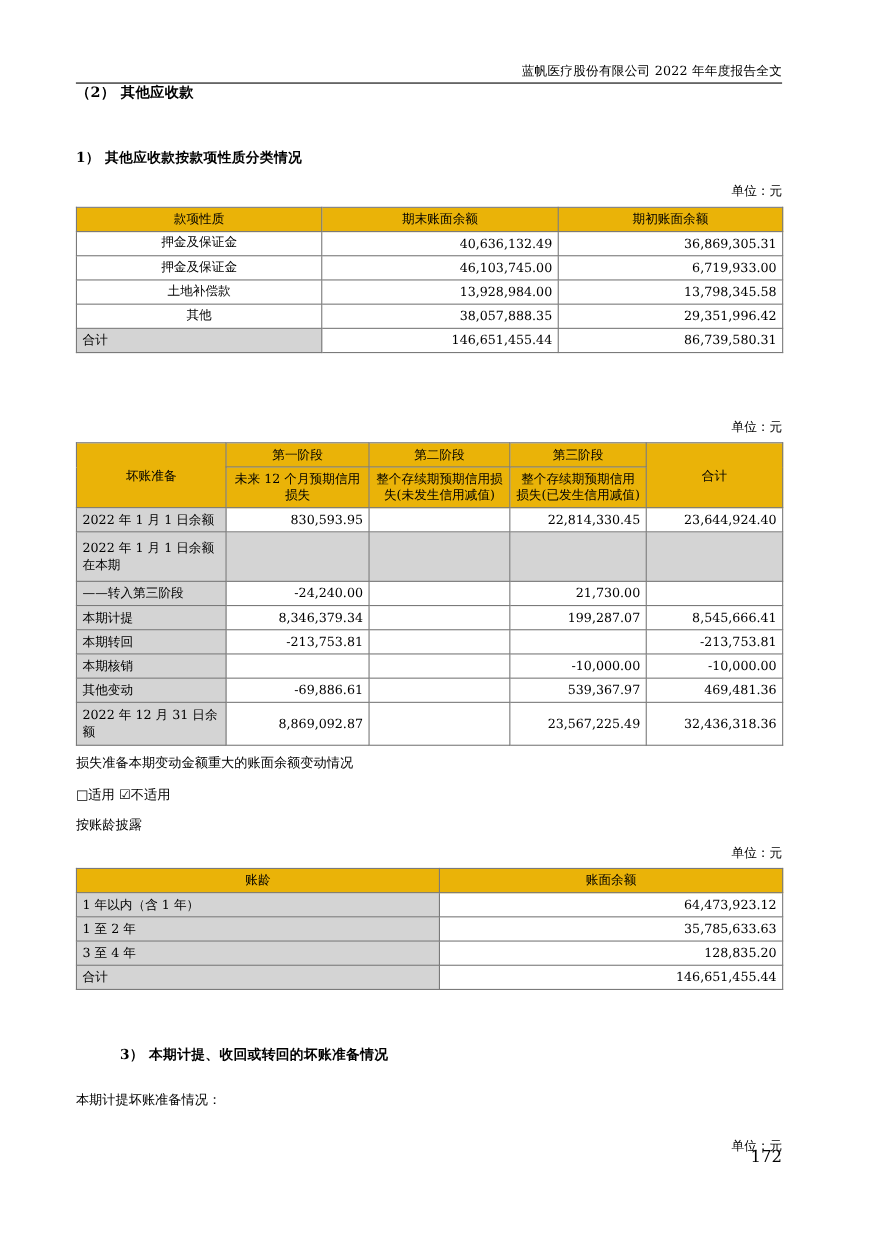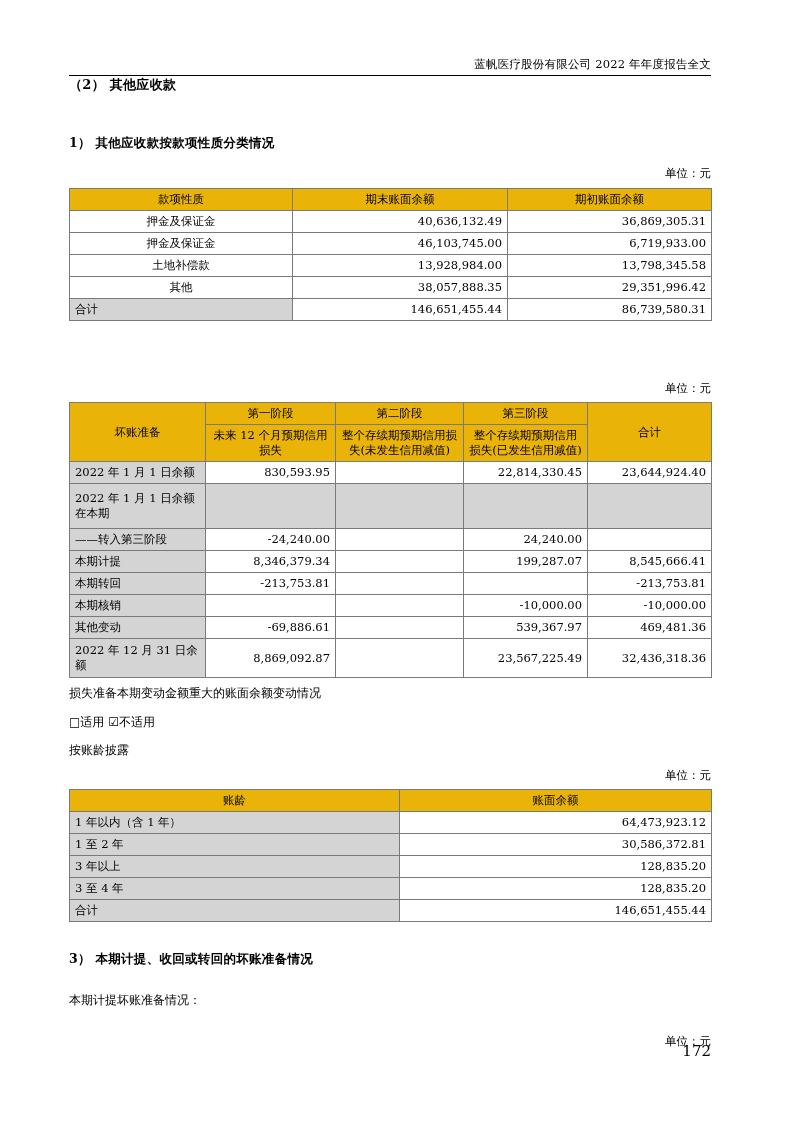--- a/index.html
+++ b/index.html
@@ -222,21 +222,21 @@
           <td class="rowhead" style="height:38px;">2022 年 1 月 1 日余额在本期</td>
           <td class="num shade"></td>
           <td class="num shade"></td>
           <td class="num shade"></td>
           <td class="num shade"></td>
         </tr>
         <tr>
           <td class="rowhead">——转入第三阶段</td>
           <td class="num">-24,240.00</td>
           <td class="num"></td>
-          <td class="num">24,240.00</td>
+          <td class="num">21,730.00</td>
           <td class="num"></td>
         </tr>
         <tr>
           <td class="rowhead">本期计提</td>
           <td class="num">8,346,379.34</td>
           <td class="num"></td>
           <td class="num">199,287.07</td>
           <td class="num">8,545,666.41</td>
         </tr>
         <tr>
@@ -297,39 +297,35 @@
           <th class="th-cell">账面余额</th>
         </tr>
       </thead>
       <tbody>
         <tr>
           <td class="rowhead">1 年以内（含 1 年）</td>
           <td class="num">64,473,923.12</td>
         </tr>
         <tr>
           <td class="rowhead">1 至 2 年</td>
-          <td class="num">30,586,372.81</td>
-        </tr>
-        <tr>
-          <td class="rowhead">3 年以上</td>
-          <td class="num">128,835.20</td>
+          <td class="num">35,785,633.63</td>
         </tr>
         <tr>
           <td class="rowhead indent-1">3 至 4 年</td>
           <td class="num">128,835.20</td>
         </tr>
         <tr>
           <td class="rowhead">合计</td>
           <td class="num">146,651,455.44</td>
         </tr>
       </tbody>
     </table>
   </div>
 
-  <div class="blk" style="top:950px;">
+  <div class="blk" style="top:950px;margin-left:40px;">
     <h2 class="sub-title">3） 本期计提、收回或转回的坏账准备情况</h2>
   </div>
 
   <div class="blk" style="top:991px;">
     <div class="para">本期计提坏账准备情况：</div>
   </div>
 
   <div class="blk" style="top:1034px;">
     <div class="unit-line">单位：元</div>
   </div>

